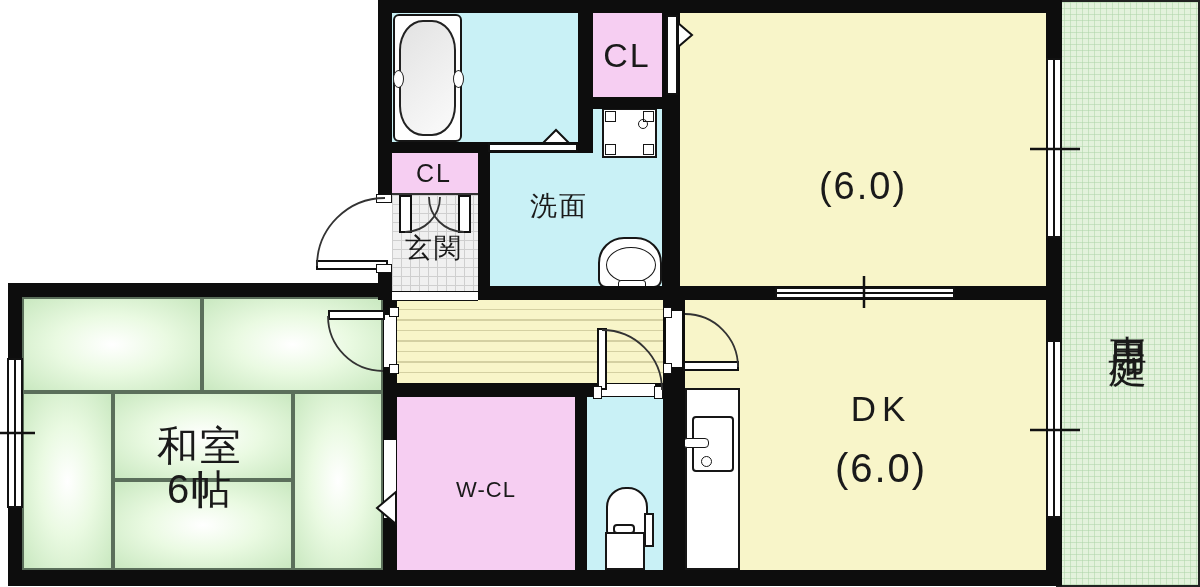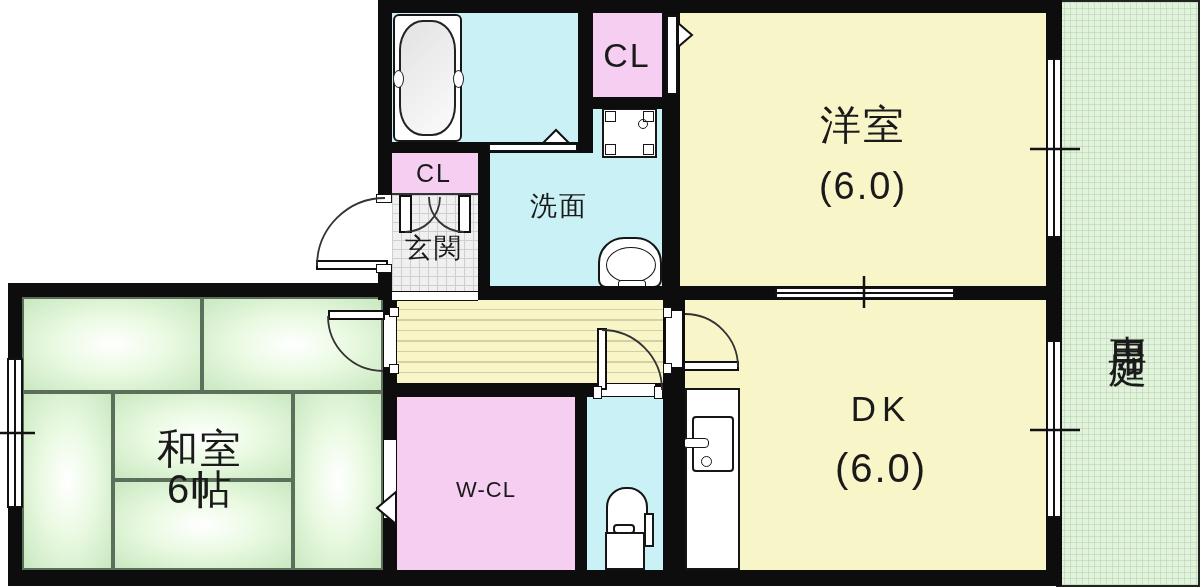--- a/index.html
+++ b/index.html
@@ -145,25 +145,24 @@
   <div class="fixture" style="left:644px;top:513px;width:10px;height:34px;"></div>
   <div class="fixture" style="left:605px;top:532px;width:40px;height:38px;"></div>
   <div class="fixture" style="left:613px;top:524px;width:22px;height:10px;border-radius:4px;"></div>
 
   <div class="fixture" style="left:685px;top:388px;width:55px;height:182px;">
     <div class="abs" style="left:5px;top:26px;width:42px;height:56px;border:2px solid #161616;border-radius:4px;box-sizing:border-box;"></div>
     <div class="abs" style="left:-4px;top:48px;width:24px;height:8px;border:1.5px solid #161616;border-radius:4px;background:#fff;"></div>
     <div class="abs" style="left:14px;top:66px;width:9px;height:9px;border:1.5px solid #161616;border-radius:50%;"></div>
   </div>
 
-  <div class="label" style="left:863px;top:125px;font-size:41px;">洋室</div>
   <div class="label" style="left:863px;top:186px;font-size:38px;">(6.0)</div>
   <div class="label" style="left:881px;top:408px;font-size:35px;letter-spacing:6px;">DK</div>
   <div class="label" style="left:881px;top:468px;font-size:40px;">(6.0)</div>
-  <div class="label" style="left:200px;top:449px;font-size:41px;">和室</div>
+  <div class="label" style="left:200px;top:449px;font-size:41px;font-family:Liberation Mono, monospace;">和室</div>
   <div class="label" style="left:200px;top:489px;font-size:40px;">6帖</div>
   <div class="label" style="left:559px;top:206px;font-size:27px;">洗面</div>
   <div class="label" style="left:434px;top:248px;font-size:27px;">玄関</div>
   <div class="label" style="left:627px;top:55px;font-size:34px;">CL</div>
   <div class="label" style="left:434px;top:173px;font-size:25px;">CL</div>
   <div class="label" style="left:486px;top:490px;font-size:22px;letter-spacing:1px;">W-CL</div>
 
   <svg id="svg-overlay" width="1200" height="587">
     <g stroke="#333" stroke-width="1.8" fill="none">
       <path d="M 317 266 A 68 68 0 0 1 385 198"></path>

